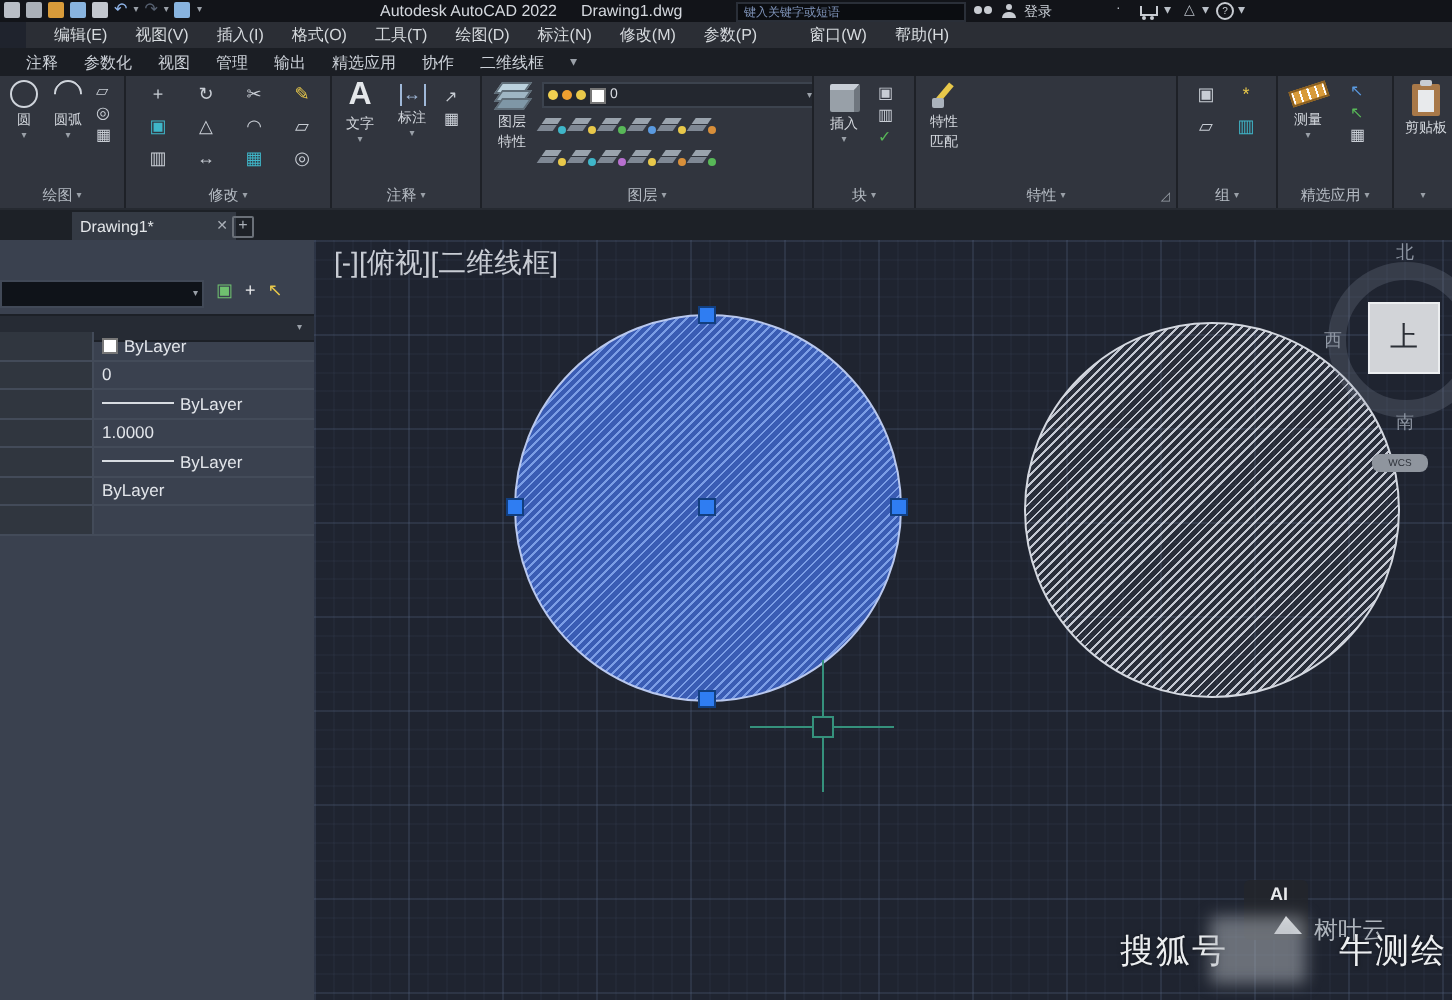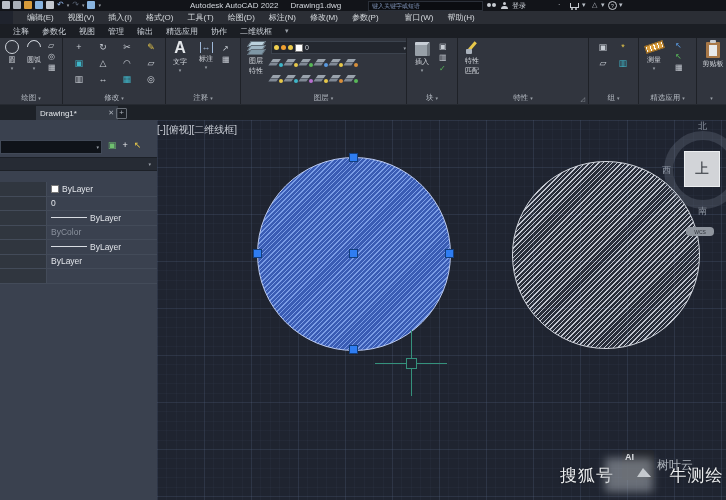--- a/index.html
+++ b/index.html
@@ -91,56 +91,56 @@
 
   
   .palette{left:0;top:120px;width:157px;height:380px;background:#3a414f;border-right:2px solid #14171d;}
   .pcombo{position:absolute;left:0;top:20px;width:100px;height:12px;background:#0f1319;border:1px solid #414957;
           display:flex;align-items:center;}
   .pcombo .dd{margin-left:auto;margin-right:2px;}
   .ptools{position:absolute;left:108px;top:20px;display:flex;gap:6px;font-size:9px;}
   .ptools .t1{color:#6fc06f;} .ptools .t2{color:#e8eaec;} .ptools .t3{color:#e8c84a;}
   .phead{position:absolute;left:0;top:37px;width:157px;height:12px;background:#262b34;border-top:1px solid #1c2027;border-bottom:1px solid #1c2027;}
   .phead .dd{position:absolute;right:6px;top:3px;}
-  .prows{position:absolute;left:0;top:62px;width:166px;}
+  .prows{position:absolute;left:0;top:46px;width:166px;}
   .prow{display:flex;height:13.5px;border-bottom:1px solid #434b59;align-items:center;}
   .prow .lab{width:46px;height:100%;background:#30363f;border-right:1px solid #434b59;}
   .prow .val{flex:1;display:flex;align-items:center;font-size:8.5px;color:#e2e5ea;padding-left:4px;gap:3px;white-space:nowrap;}
   .prow .val.mut{color:#8b929e;}
   .vline{display:inline-block;width:36px;height:1px;background:#d8dce2;}
 
   
   .canvas{left:157px;top:120px;width:569px;height:380px;overflow:hidden;background-color:#1f2430;
     background-image:
       repeating-linear-gradient(to right, rgba(85,100,130,0.20) 0 1px, transparent 1px 47px),
       repeating-linear-gradient(to bottom, rgba(85,100,130,0.20) 0 1px, transparent 1px 47px),
       repeating-linear-gradient(to right, rgba(70,82,108,0.10) 0 1px, transparent 1px 9.4px),
       repeating-linear-gradient(to bottom, rgba(70,82,108,0.10) 0 1px, transparent 1px 9.4px);}
-  .vplabel{position:absolute;left:0;top:3px;font-size:10px;color:#c8ccd4;}
+  .vplabel{position:absolute;left:10px;top:3px;font-size:14px;color:#c8ccd4;}
   .circleSel{position:absolute;border-radius:50%;border:1px solid #b9c8ee;
     background:repeating-linear-gradient(135deg,#7b9de6 0,#7b9de6 1px,#3a5cb4 1px,#3a5cb4 3.2px);}
   .circlePlain{position:absolute;border-radius:50%;border:1px solid #d4d8e0;
     background:repeating-linear-gradient(135deg,rgba(212,216,226,0.9) 0,rgba(212,216,226,0.9) 1px,rgba(212,216,226,0.05) 1px,rgba(212,216,226,0.05) 3.2px);}
   .grip{position:absolute;width:7px;height:7px;background:#2f7df2;border:1px solid #123f80;}
   .chh,.chv{position:absolute;background:#35917c;}
   .chh{width:72px;height:1px;} .chv{width:1px;height:66px;}
   .pickbox{position:absolute;width:9px;height:9px;border:1px solid #35917c;background:#1f2430;}
 
   
   .vcube{position:absolute;left:505px;top:0;width:90px;height:125px;}
   .vring{position:absolute;left:2px;top:11px;width:78px;height:78px;border-radius:50%;border:9px solid rgba(140,150,170,0.22);box-sizing:border-box;}
   .vlab{position:absolute;font-size:9px;color:#8f97a4;}
   .vtop{position:absolute;left:22px;top:31px;width:34px;height:34px;background:#d2d4d8;border:1px solid #eceef0;
         display:flex;align-items:center;justify-content:center;font-size:14px;color:#2b2f36;}
   .wcs{position:absolute;left:24px;top:107px;width:28px;height:9px;background:#8f959e;border-radius:4px;
        font-size:5px;color:#2e323a;display:flex;align-items:center;justify-content:center;}
 
   
-  .ailogo{position:absolute;left:465px;top:330px;width:32px;height:30px;background:rgba(35,38,44,0.85);border-radius:3px;
-          font-size:9px;font-weight:bold;color:#e8eaec;padding:2px 0 0 3px;box-sizing:border-box;}
+  .ailogo{position:absolute;left:465px;top:320px;width:32px;height:30px;background:rgba(35,38,44,0.85);border-radius:3px;
+          font-size:9px;font-weight:bold;color:#e8eaec;padding:2px 0 0 3px;box-sizing:border-box;text-align:center;}
   .ailogo .mt{position:absolute;right:3px;bottom:3px;width:0;height:0;border-left:6px solid transparent;
               border-right:8px solid transparent;border-bottom:9px solid #e8eaec;}
   .brand{position:absolute;left:500px;top:337px;font-size:12px;color:#aeb4bc;white-space:nowrap;}
   .wmtext{position:absolute;left:403px;top:344px;font-size:17px;color:#eceef0;letter-spacing:1px;white-space:nowrap;
           text-shadow:0 0 2px rgba(0,0,0,0.6);}
   .blurpatch{position:absolute;left:448px;top:338px;width:48px;height:34px;background:rgba(168,173,180,0.55);filter:blur(4px);border-radius:3px;}
 </style>
 </head>
 <body>
 
@@ -449,22 +449,22 @@
       </div>
       <div class="prow">
         <span class="lab"></span>
         <span class="val">
             <span class="vline"></span>
           <span>ByLayer</span>
           </span>
       </div>
       <div class="prow">
         <span class="lab"></span>
-        <span class="val mut">
-            <span>ByColor</span>
+        <span class="val">
+            <span>1.0000</span>
           </span>
       </div>
       <div class="prow">
         <span class="lab"></span>
         <span class="val">
             <span class="vline"></span>
           <span>ByLayer</span>
           </span>
       </div>
       <div class="prow">

